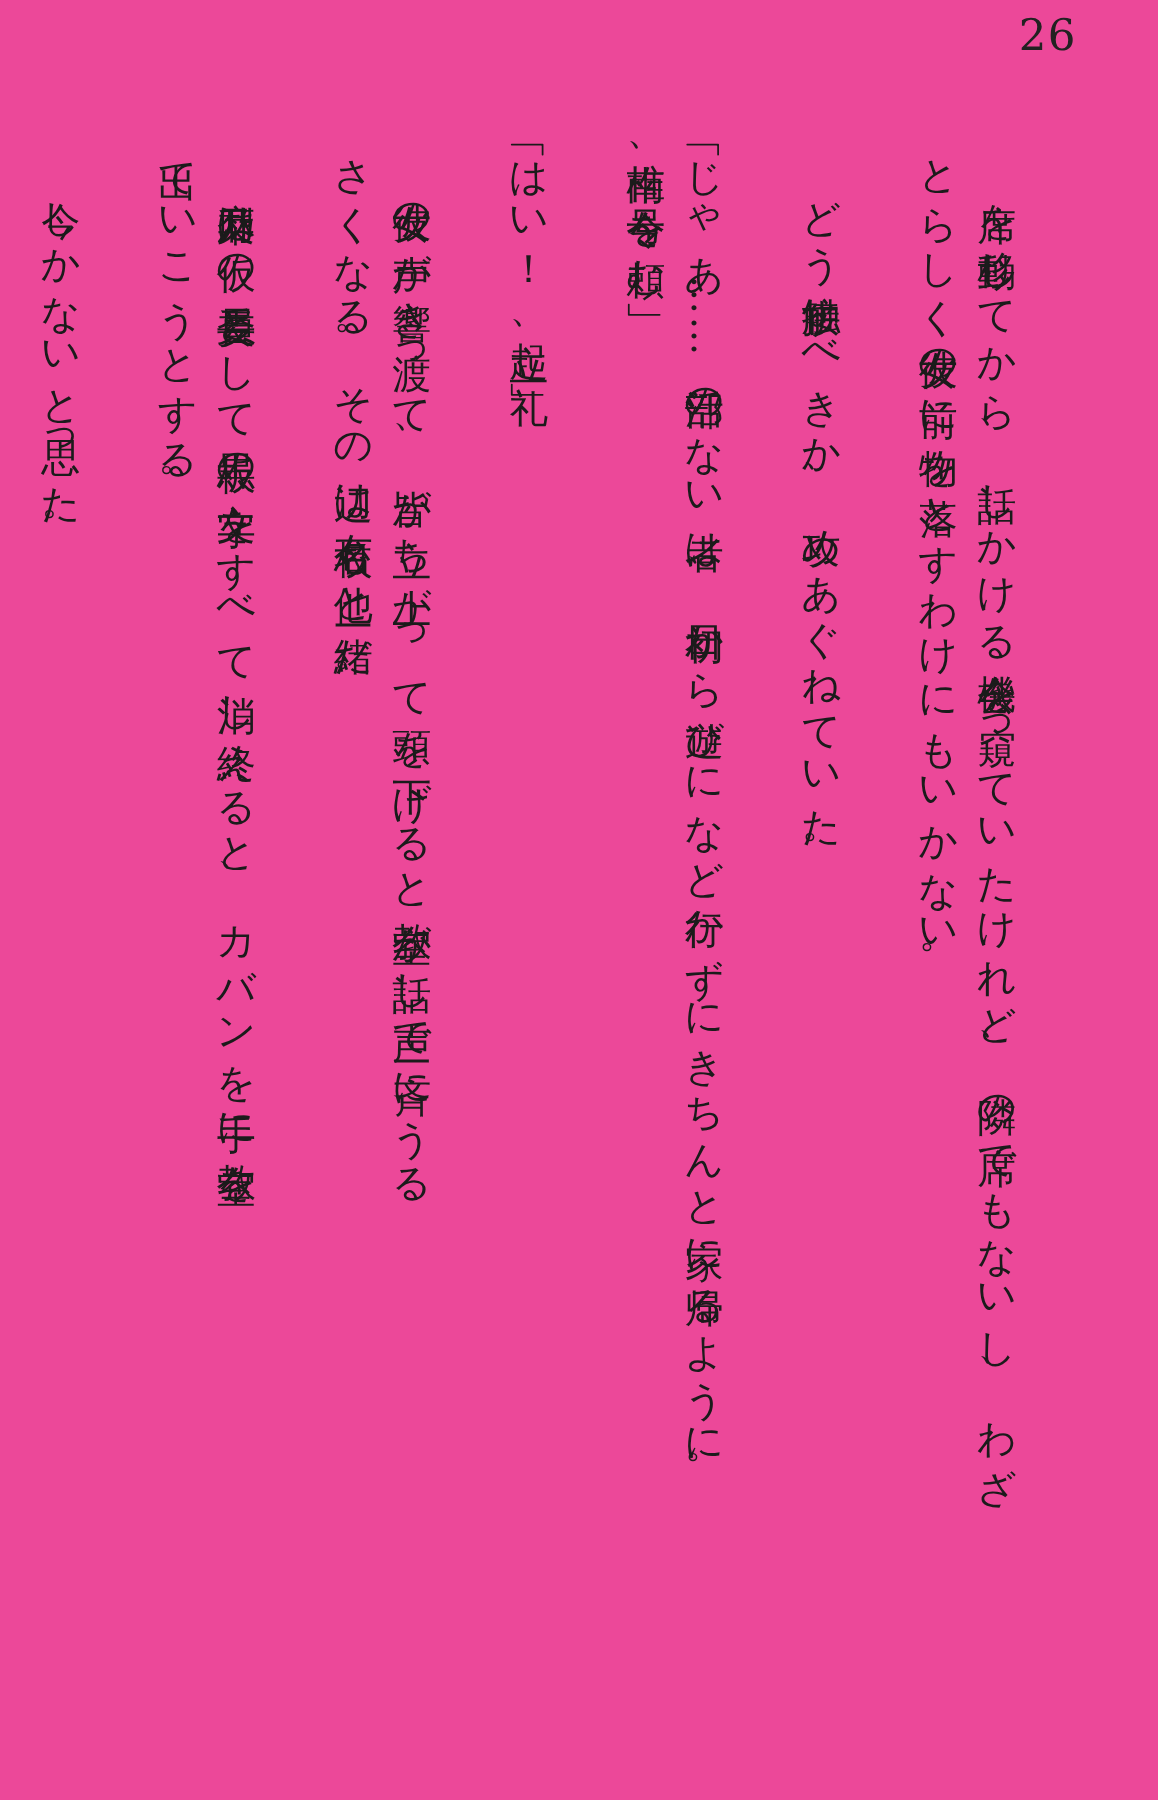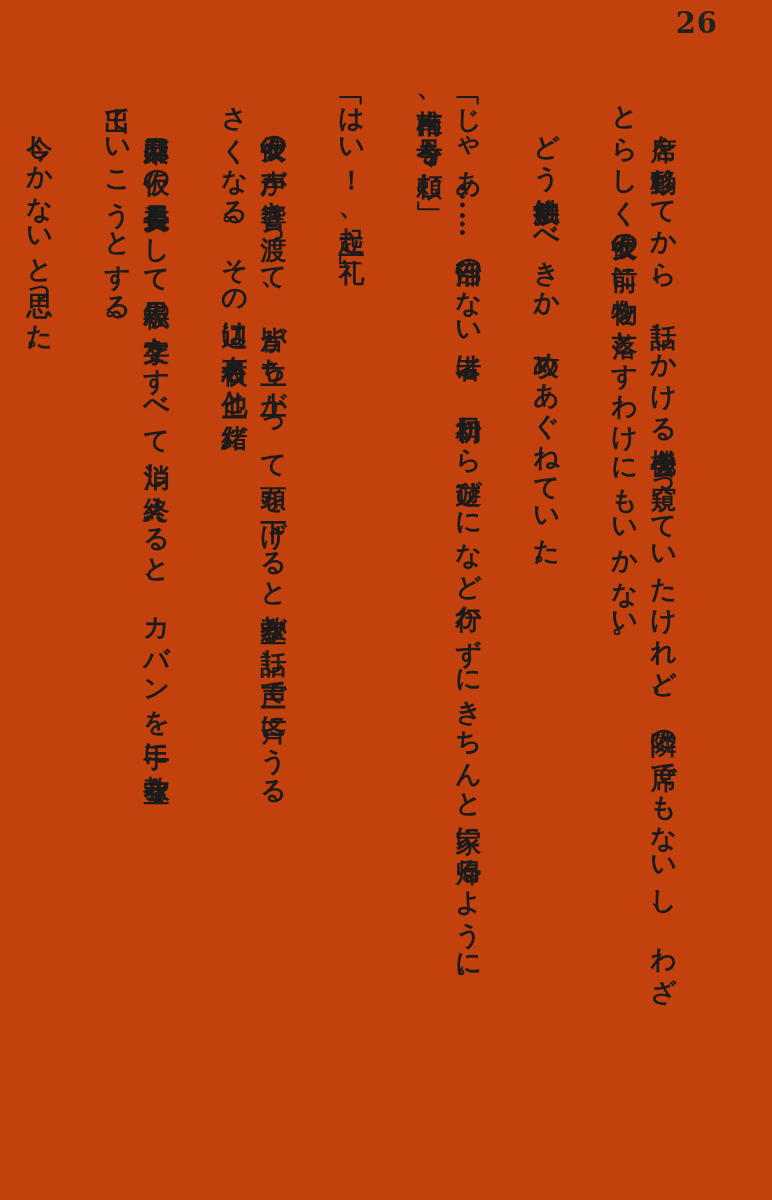--- a/index.html
+++ b/index.html
@@ -4,25 +4,24 @@
 <style>
   html, body {
     margin: 0;
     padding: 0;
     background: #ffffff;
   }
   .book-page {
     position: relative;
     width: 772px;
     height: 1200px;
-    background: #c2410c;
+    background: #ec4899;
     overflow: hidden;
     font-family: "DejaVu Serif", "Liberation Serif", serif;
     color: #1b1b1b;
-    font-weight: bold;
   }
   .page-number {
     position: absolute;
     top: 6px;
     right: 54px;
     font-size: 29px;
     letter-spacing: 1px;
     color: #222222;
   }
   .text-block {

